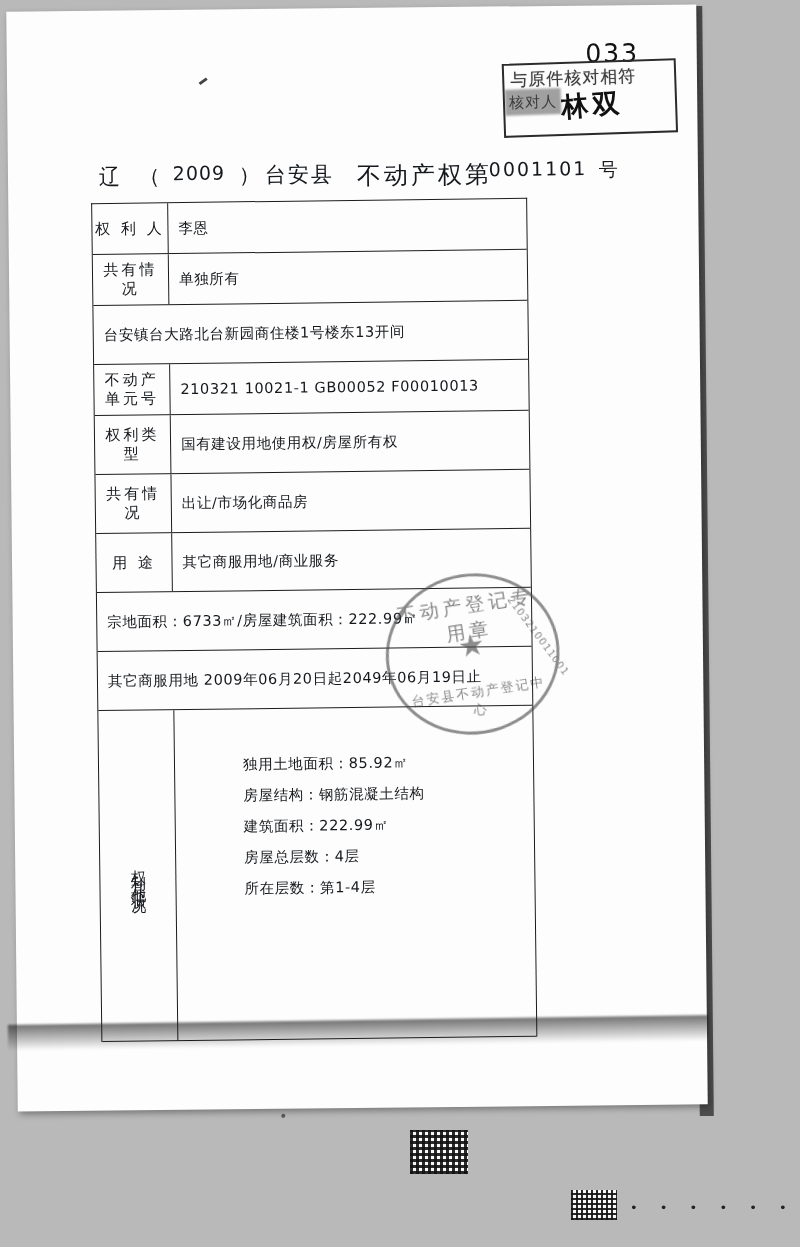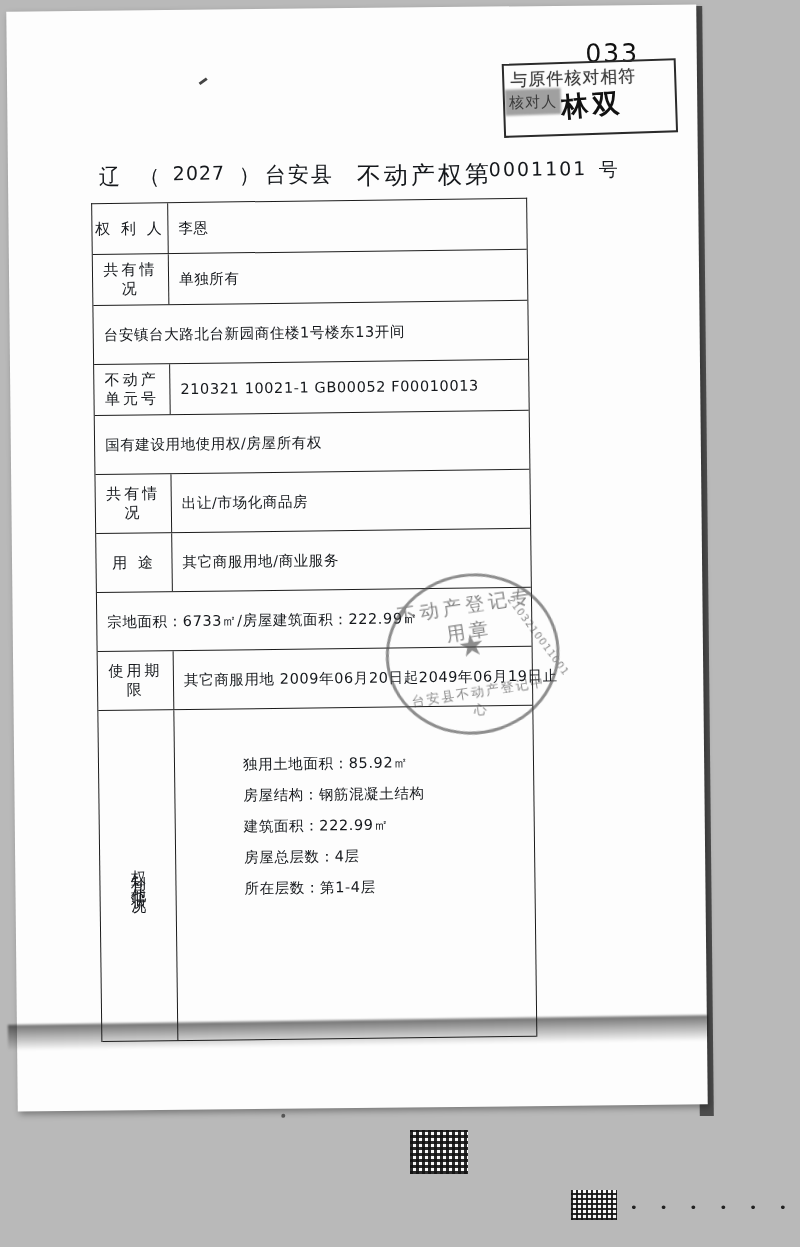--- a/index.html
+++ b/index.html
@@ -309,21 +309,21 @@
   <div id="verify-stamp">
     <div class="line1">与原件核对相符</div>
     <div class="smear"></div>
     <div class="line2">核对人</div>
     <div class="sig hand">林双</div>
   </div>
 
   <div id="title-row" class="hand">
     <span class="t-prov">辽</span>
     <span class="t-lp">（</span>
-    <span class="t-year">2027</span>
+    <span class="t-year">2009</span>
     <span class="t-rp">）</span>
     <span class="t-county">台安县</span>
     <span class="t-main">不动产权第</span>
     <span class="t-num">0001101</span>
     <span class="t-hao">号</span>
   </div>
 
   <div id="table">
 
     <div class="row">
@@ -339,39 +339,39 @@
     <div class="row tall">
       <div class="cell-value hand">台安镇台大路北台新园商住楼1号楼东13开间</div>
     </div>
 
     <div class="row">
       <div class="cell-label">不动产单元号</div>
       <div class="cell-value hand">210321 10021-1 GB00052 F00010013</div>
     </div>
 
     <div class="row tall">
+      <div class="cell-label">权利类型</div>
       <div class="cell-value hand">国有建设用地使用权/房屋所有权</div>
     </div>
 
     <div class="row tall">
       <div class="cell-label">共有情况</div>
       <div class="cell-value hand">出让/市场化商品房</div>
     </div>
 
     <div class="row tall">
       <div class="cell-label">用 途</div>
       <div class="cell-value hand">其它商服用地/商业服务</div>
     </div>
 
     <div class="row tall">
       <div class="cell-value hand">宗地面积：6733㎡/房屋建筑面积：222.99㎡</div>
     </div>
 
     <div class="row tall">
-      <div class="cell-label">使用期限</div>
       <div class="cell-value hand">其它商服用地 2009年06月20日起2049年06月19日止</div>
     </div>
 
     <div class="row last">
       <div class="cell-label">权利其他状况</div>
       <div class="cell-value">
         <div class="extra-list hand">
           <div>独用土地面积：85.92㎡</div>
           <div>房屋结构：钢筋混凝土结构</div>
           <div>建筑面积：222.99㎡</div>

